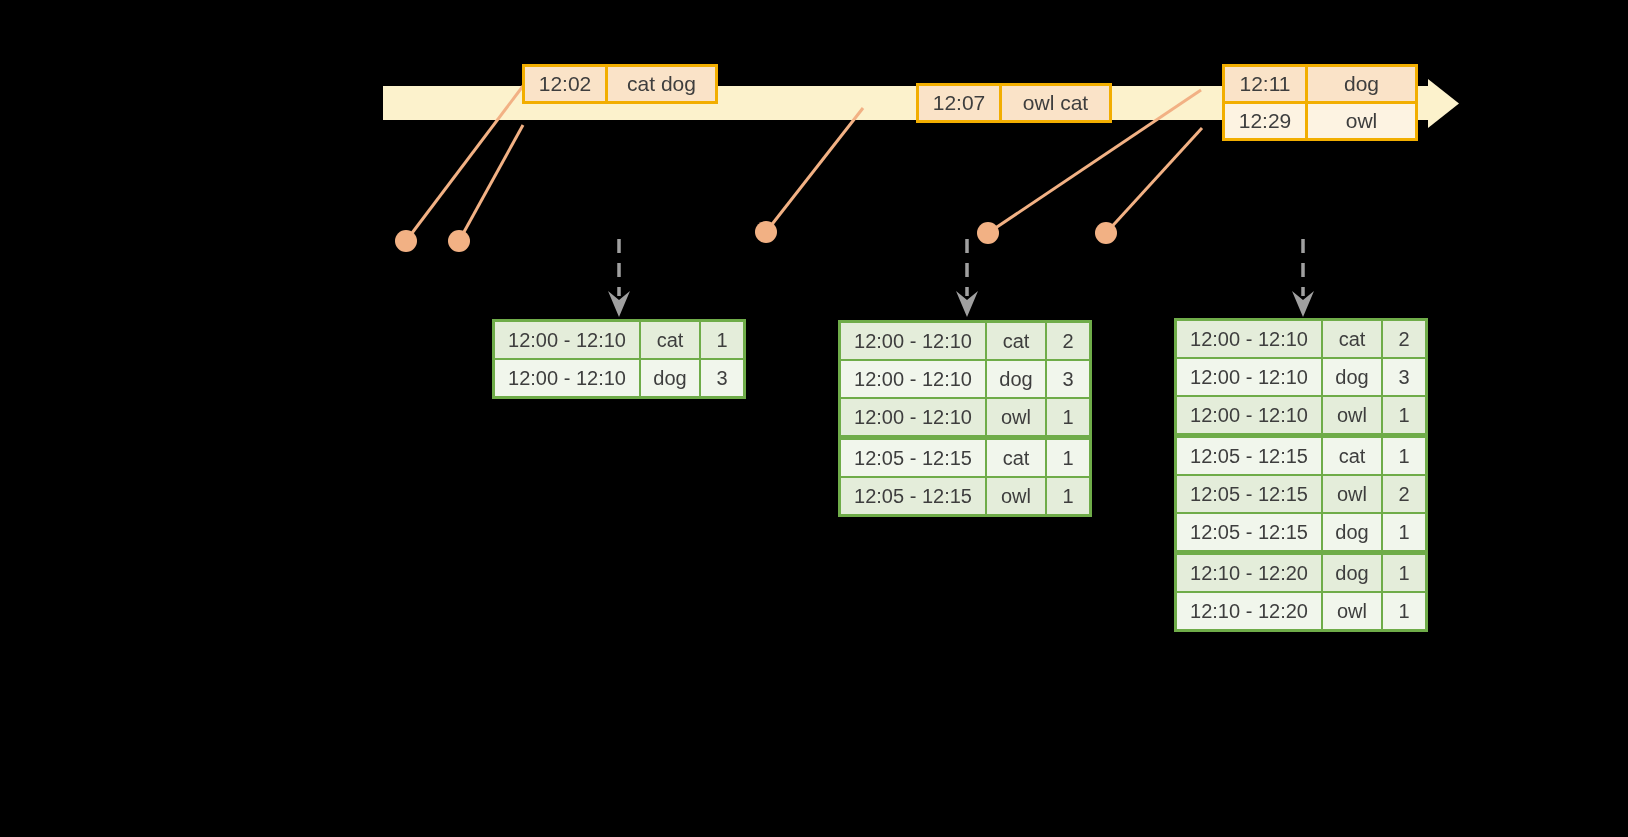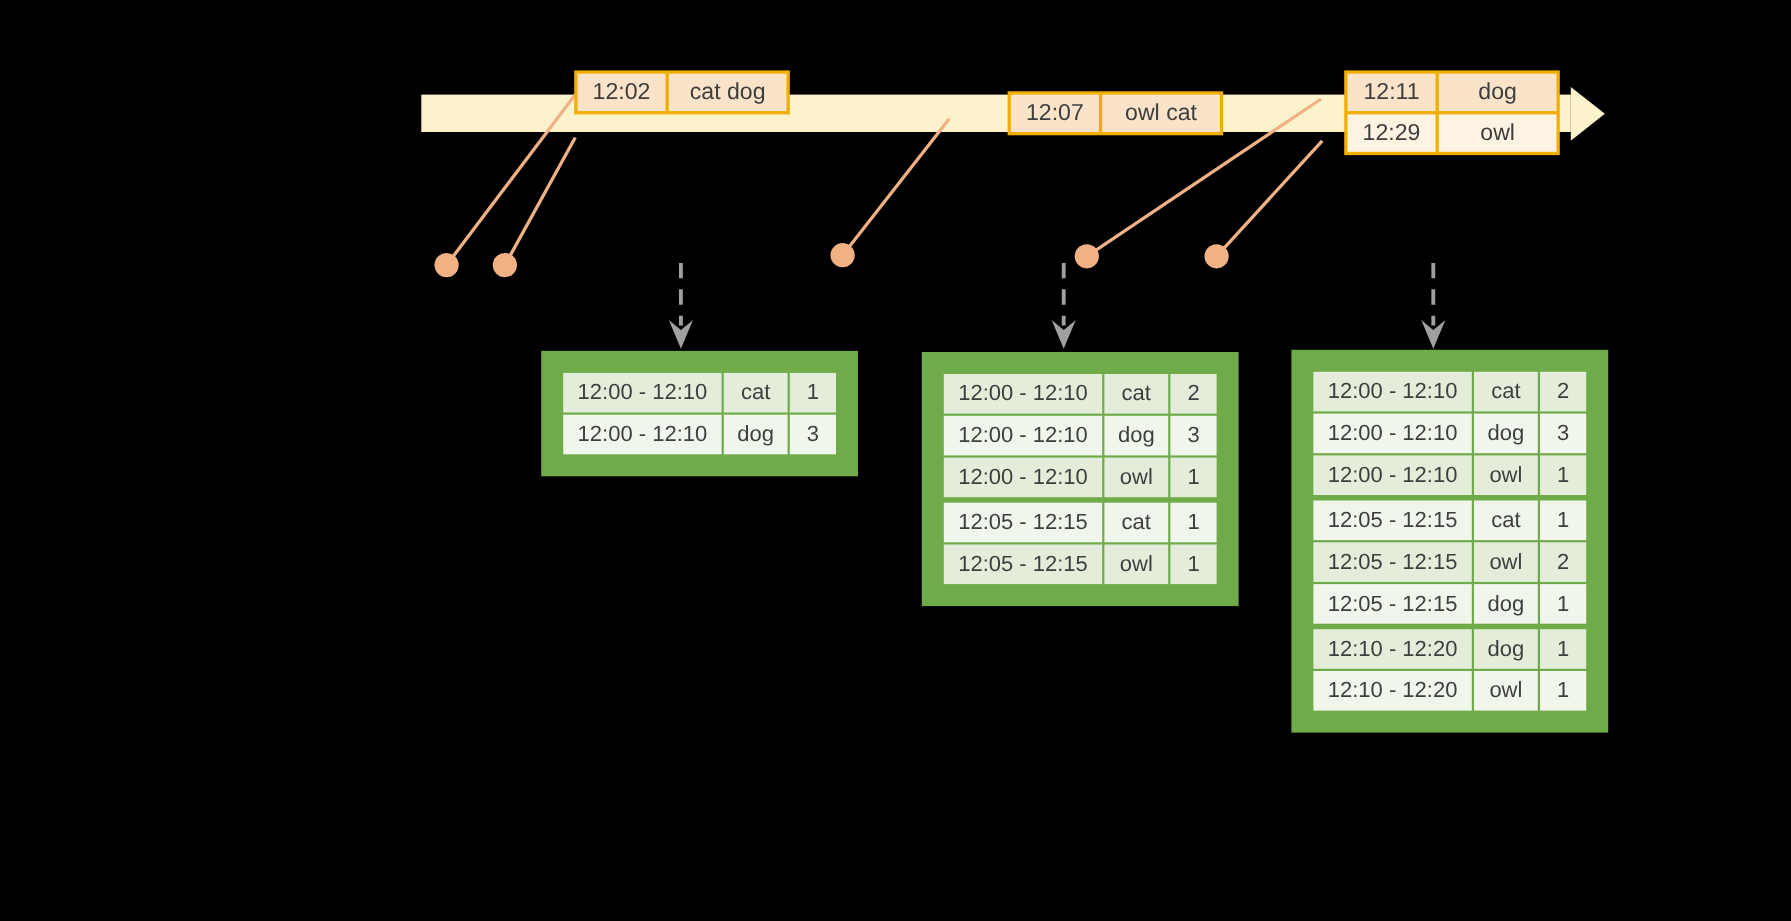--- a/index.html
+++ b/index.html
@@ -28,21 +28,21 @@
     display:flex;flex-direction:column;gap:3px;box-sizing:border-box;
   }
   .orow{display:grid;grid-template-columns:80px 107px;gap:3px;}
   .ocell{height:34px;display:flex;align-items:center;justify-content:center;
     font-size:21px;color:var(--text);}
   .orow.dark .ocell{background:var(--orange-row-dark);}
   .orow.light .ocell{background:var(--orange-row-light);}
 
   
   .gtable{
-    position:absolute;background:var(--green-border);padding:20px;
+    position:absolute;background:var(--green-border);padding:3px;
     display:flex;flex-direction:column;gap:2px;box-sizing:border-box;
   }
   .grow{display:grid;grid-template-columns:144px 58px 42px;gap:2px;}
   .grow.sep{margin-top:3px;}
   .gcell{height:36px;display:flex;align-items:center;justify-content:center;
     font-size:20px;color:var(--text);}
   .grow.dark .gcell{background:var(--green-row-dark);}
   .grow.light .gcell{background:var(--green-row-light);}
 
   .band{fill:var(--band);}

